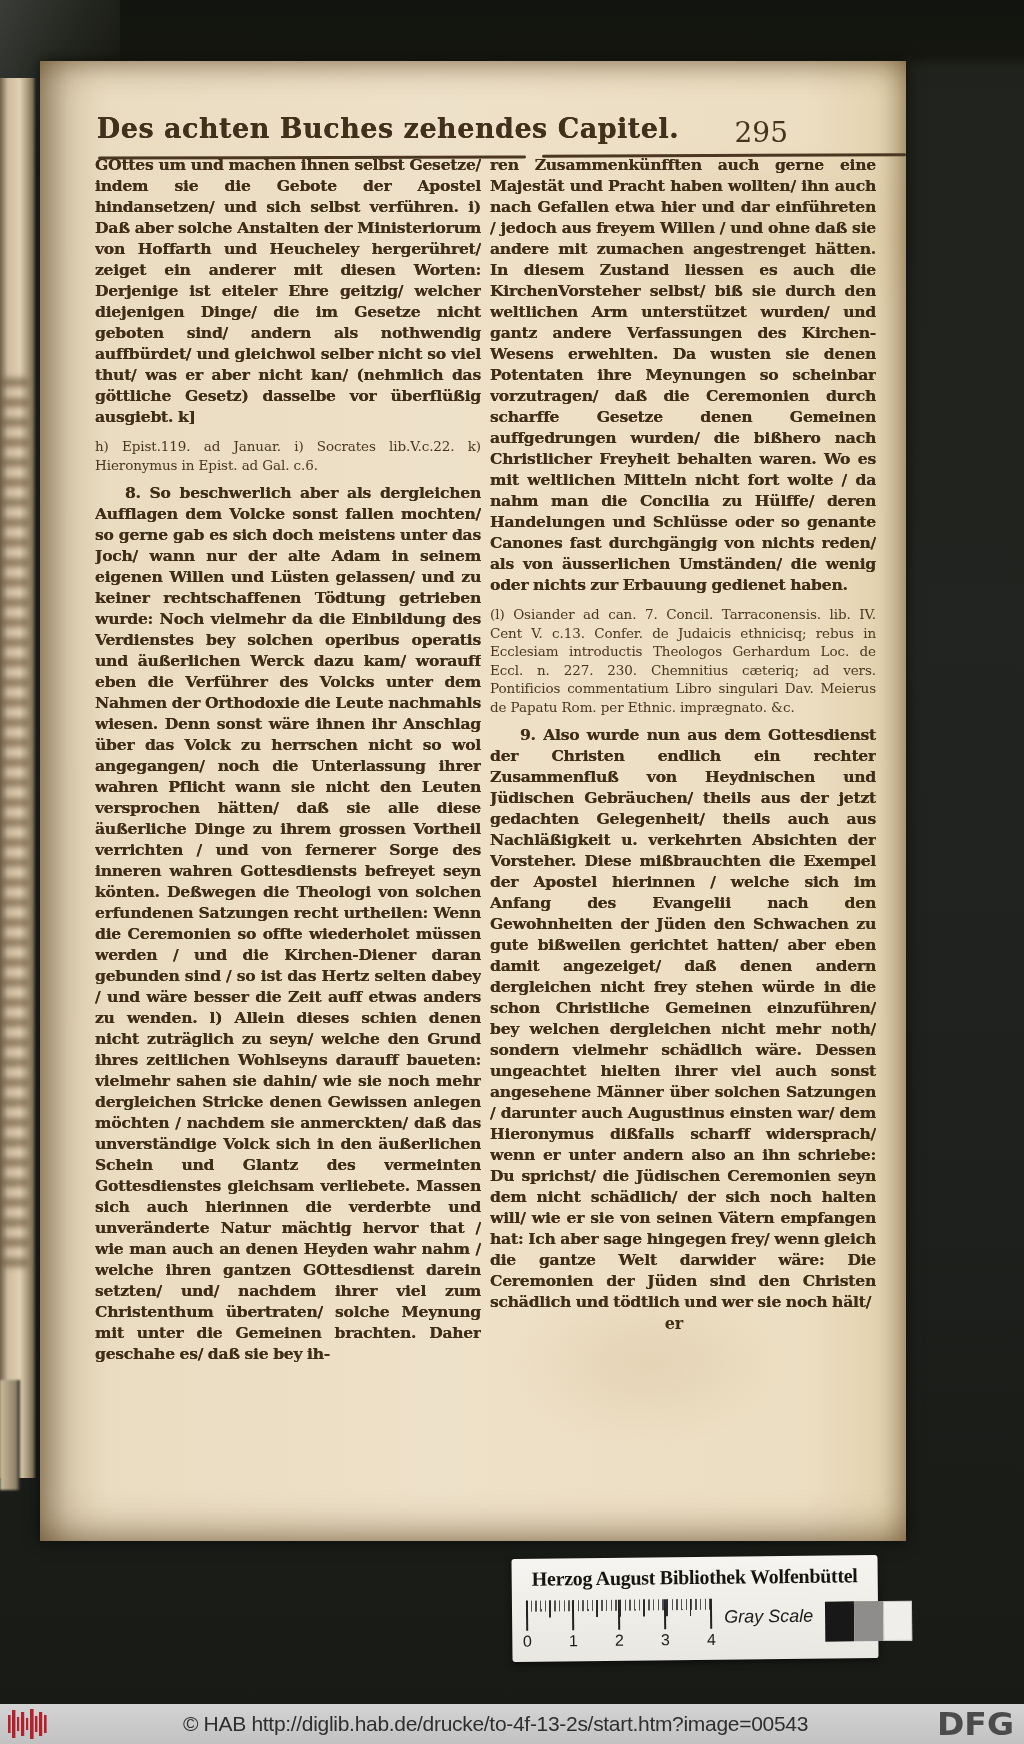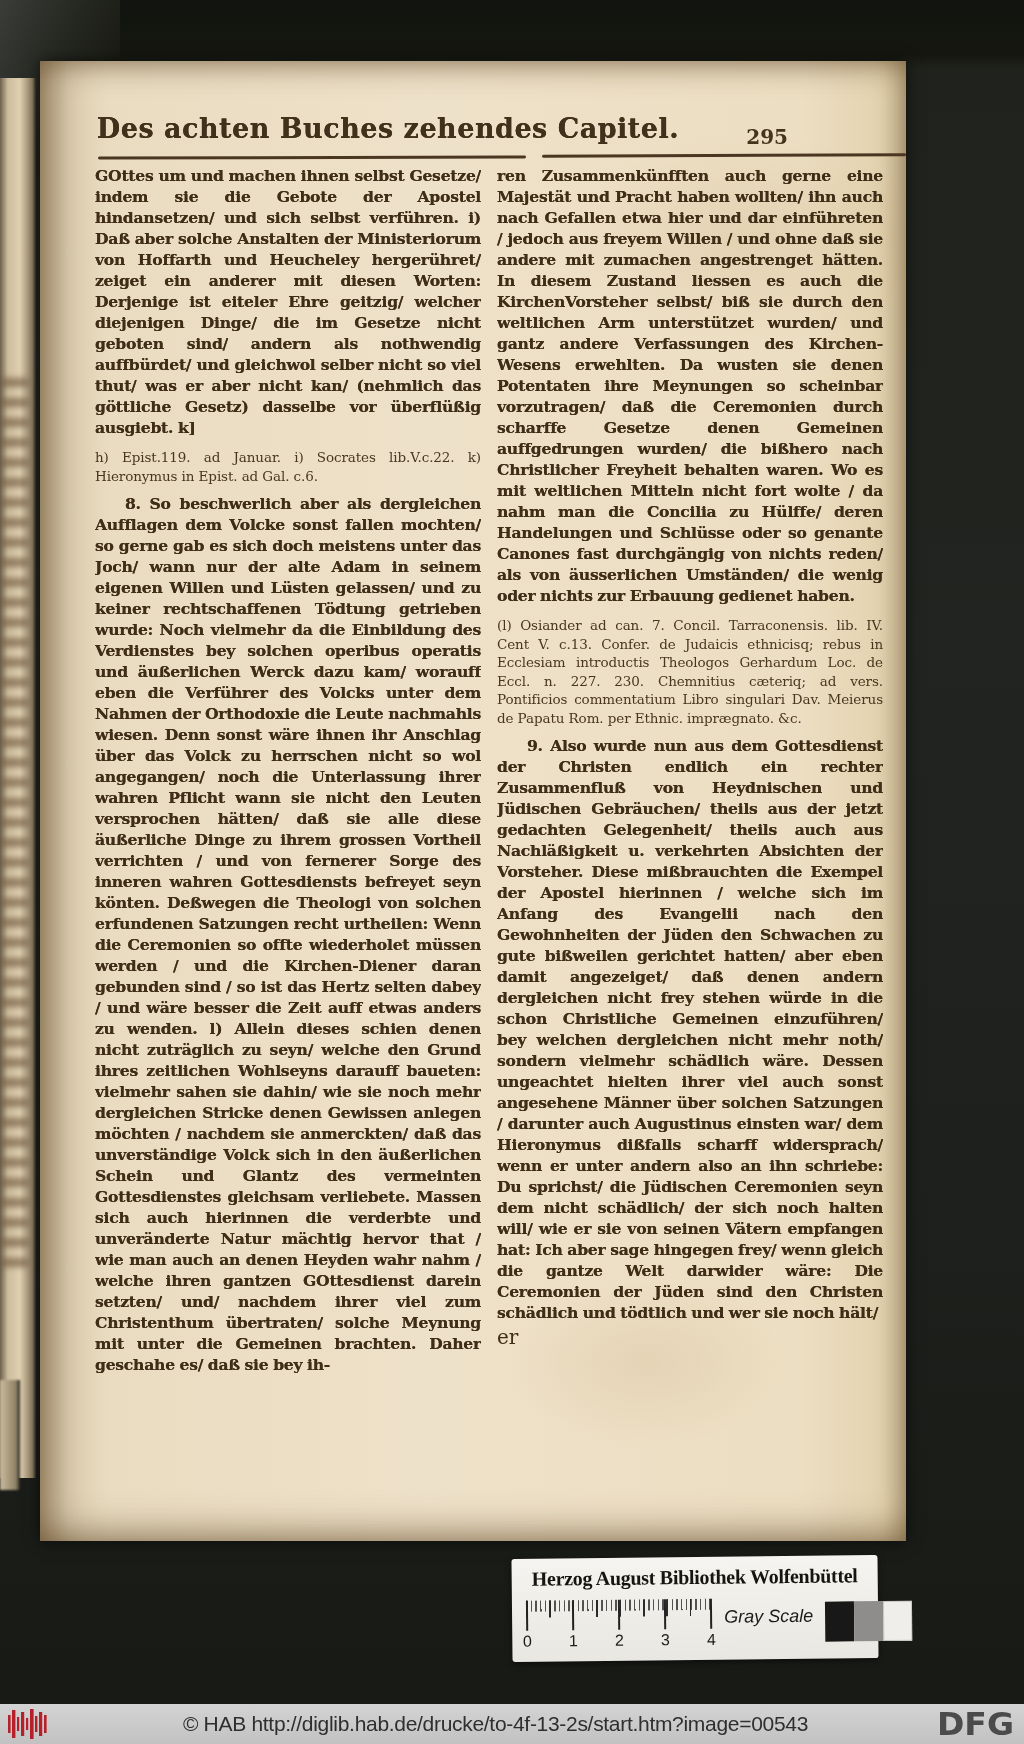--- a/index.html
+++ b/index.html
@@ -44,44 +44,44 @@
       inset -18px 0 28px -14px rgba(100,75,40,.45),
       0 0 14px rgba(0,0,0,.6);
   }
   .page-header{position:absolute;top:52px;left:0;width:100%;height:40px;}
   .header-title{
     position:absolute;left:0;right:170px;text-align:center;
     font-size:27px;font-weight:bold;color:#41301b;letter-spacing:.5px;
     text-shadow:0 0 .6px #41301b;
   }
   .page-number{
-    position:absolute;right:118px;top:12px;font-size:20px;font-weight:bold;color:#45331d;
+    position:absolute;right:118px;top:3px;font-size:28px;font-weight:normal;color:#45331d;
   }
   .rule{position:absolute;height:3px;background:#4a3621;border-radius:2px;}
   .rule-left{left:58px;top:95px;width:428px;transform:rotate(-.15deg);}
   .rule-right{left:502px;top:93px;width:364px;transform:rotate(-.2deg);}
 
   .columns{
-    position:absolute;left:55px;top:104px;width:788px;height:1290px;
-    display:flex;gap:16px;overflow:hidden;
+    position:absolute;left:55px;top:93px;width:788px;height:1290px;
+    display:flex;gap:9px;overflow:hidden;
   }
   .column{width:386px;height:100%;overflow:hidden;display:flex;flex-direction:column;}
   .body-text{
     font-size:15.6px;line-height:21px;font-weight:bold;color:#3f2d18;
     text-align:justify;letter-spacing:-.25px;word-spacing:-.5px;
     text-shadow:0 0 .5px rgba(63,45,24,.85);
     margin:0;
   }
   .indent{text-indent:30px;}
   .footnote{
     font-size:13.5px;line-height:18.5px;font-weight:normal;color:#4a3620;
     text-align:justify;letter-spacing:-.1px;margin:10px 0 8px 0;
   }
   .catchword{
-    font-size:20px;font-weight:normal;color:#3f2d18;text-align:left;
+    font-size:16px;font-weight:bold;color:#3f2d18;text-align:center;
     margin-top:2px;padding-right:18px;
   }
 
   
   .hab-label{
     position:absolute;left:512px;top:1557px;width:366px;height:103px;
     background:linear-gradient(180deg,#f6f4f0,#e9e7e2);
     border-radius:3px;transform:rotate(-.6deg);
     box-shadow:0 2px 6px rgba(0,0,0,.55);
   }

